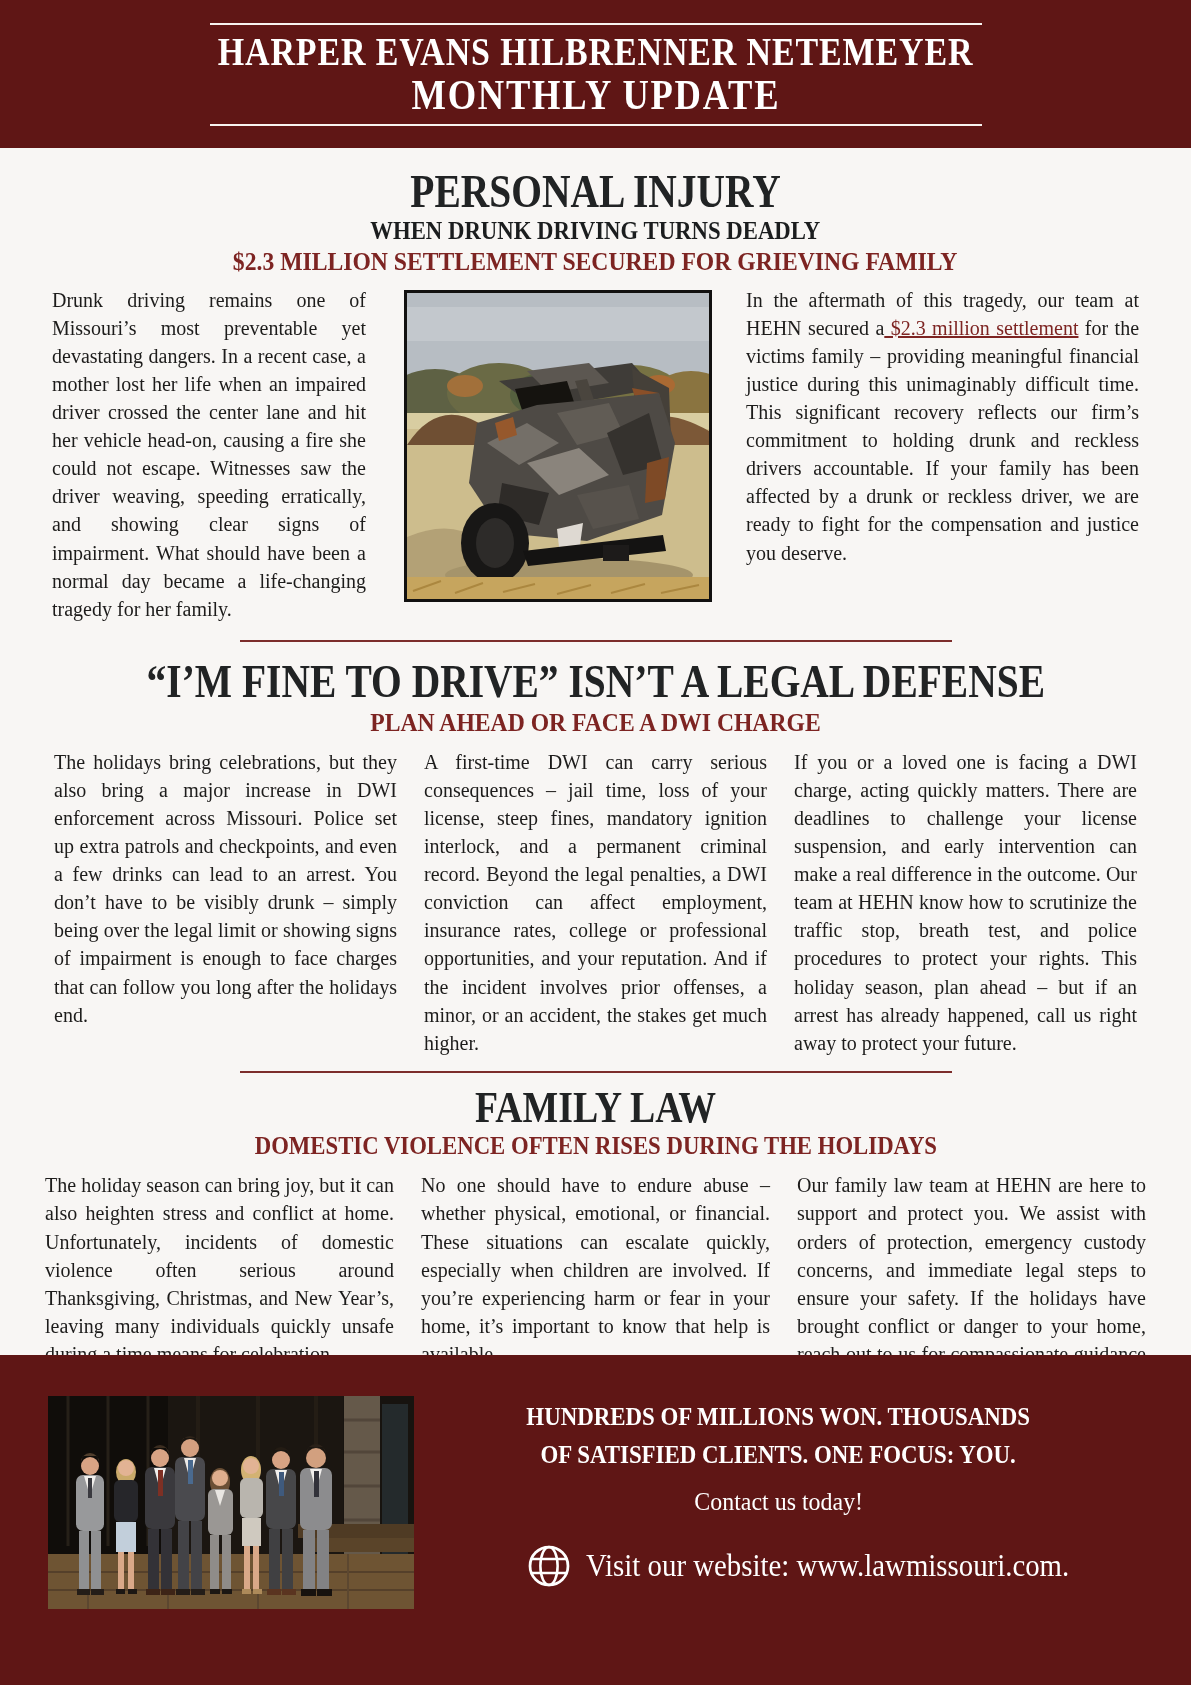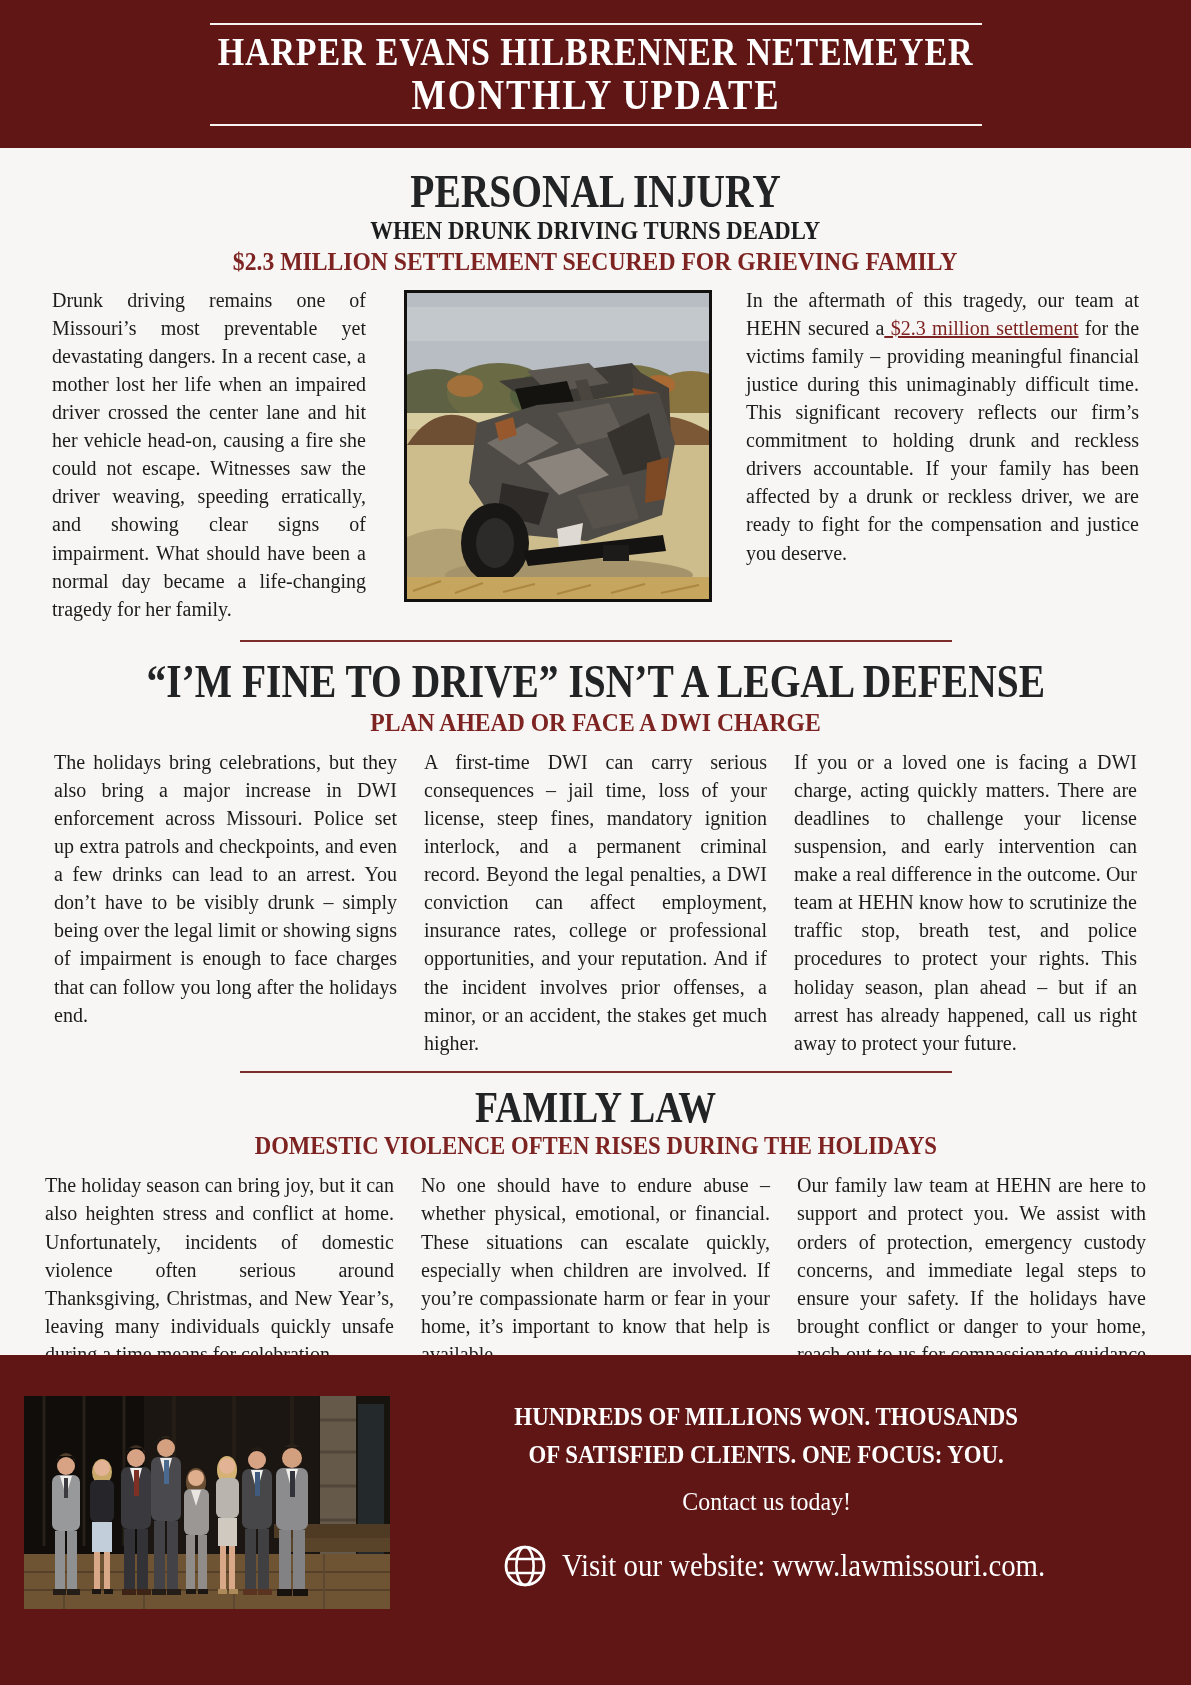--- a/index.html
+++ b/index.html
@@ -40,21 +40,21 @@
     border:3px solid #121110; background:#cdbd8d; }
   .pi-fig svg { display:block; }
   .pi-right { flex:1; }
   
   .cols3 { display:flex; gap:27px; padding:0 54px; margin-top:10px; }
   .cols3 .body-col { flex:1; }
   .fam-cols { padding:0 45px; }
   
   .footer {
     position:absolute; left:0; bottom:0; width:1191px; height:330px;
-    background:#5f1615; color:#fff; display:flex; padding:41px 48px 0 24px;
+    background:#5f1615; color:#fff; display:flex; padding:41px 48px 0 48px;
   }
   .team-fig { flex:none; width:366px; height:213px; background:#17130f; }
   .foot-right { flex:1; display:flex; flex-direction:column; align-items:center; padding-top:2px; }
   .tagline { font-weight:bold; font-size:26px; line-height:1.45; text-align:center; }
   .tagline div { transform:scaleX(.88); white-space:nowrap; }
   .foot-cta { font-size:26px; margin-top:14px; transform:scaleX(.92); }
   .contact-rows { margin-top:16px; align-self:flex-start; margin-left:112px; }
   .contact-row { display:flex; align-items:center; margin-top:10px; }
   .c-icon { width:46px; height:46px; flex:none; margin-right:14px; }
   .contact-text { font-size:31px; transform-origin:left center; transform:scaleX(.93); white-space:nowrap; }
@@ -141,21 +141,21 @@
     </div>
   </section>
 
   <div class="divider" style="margin-top:14px; margin-bottom:10px;"></div>
 
   <section>
     <h1 class="sec-title h-black" style="font-size:45px"><span class="cond">FAMILY LAW</span></h1>
     <h2 class="sec-title h-red" style="font-size:25px"><span class="cond">DOMESTIC VIOLENCE OFTEN RISES DURING THE HOLIDAYS</span></h2>
     <div class="cols3 fam-cols">
       <p class="body-col"><span>The holiday season can bring joy, but it can also heighten stress and conflict at home. Unfortunately, incidents of </span><span class="seg-b">domestic violence</span><span> often </span><span class="seg-b">serious</span><span> around Thanksgiving, Christmas, and New Year’s, leaving many individuals quickly unsafe during a time means for celebration.</span></p>
-      <p class="body-col"><span>No one should have to endure abuse – whether physical, emotional, or financial. These situations can escalate quickly, especially when children are involved. If you’re compassionate harm or fear in your home, it’s important to know that </span><span class="seg-b">help is available</span><span>.</span></p>
+      <p class="body-col"><span>No one should have to endure abuse – whether physical, emotional, or financial. These situations can escalate quickly, especially when children are involved. If you’re experiencing harm or fear in your home, it’s important to know that </span><span class="seg-b">help is available</span><span>.</span></p>
       <p class="body-col"><span>Our </span><span class="seg-b">family law</span><span> team at </span><span class="seg-b">HEHN</span><span> are here to support and protect you. We assist with orders of protection, emergency custody concerns, and immediate legal steps to ensure your safety. If the holidays have brought conflict or danger to your home, reach out to us for </span><span class="seg-b">compassionate guidance</span><span> and </span><span class="seg-b">action</span><span>.</span></p>
     </div>
   </section>
 
   <footer class="footer">
     <figure class="team-fig">
       <svg width="366" height="213" viewBox="0 0 366 213">
         <rect width="366" height="213" fill="#17130f"></rect>
         <rect width="120" height="213" fill="#100d0a"></rect>
         <path d="M20 0 V150 M60 0 V150 M100 0 V150" stroke="#262018" stroke-width="3"></path>

